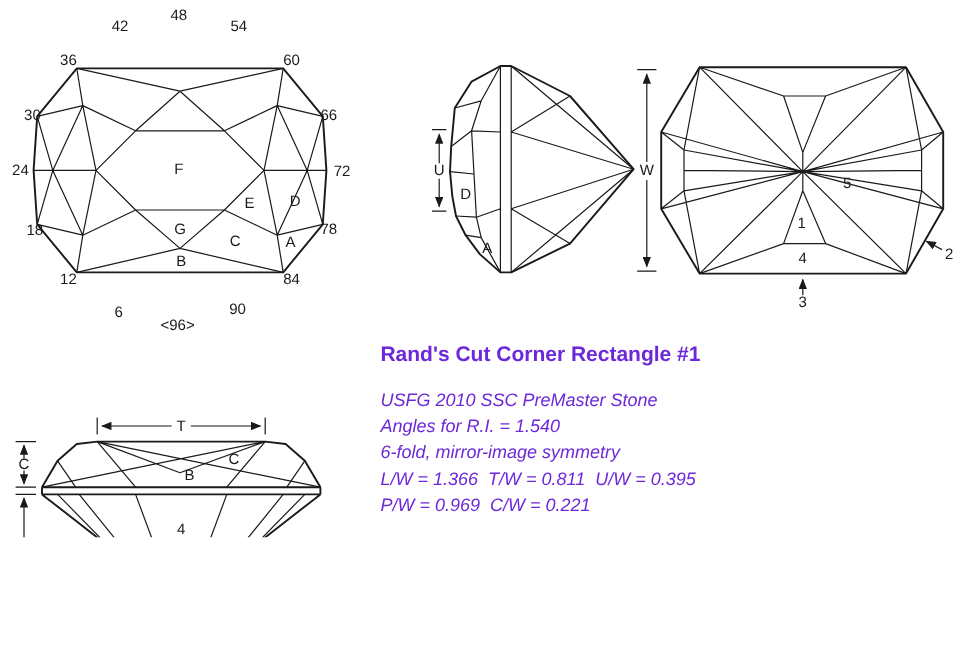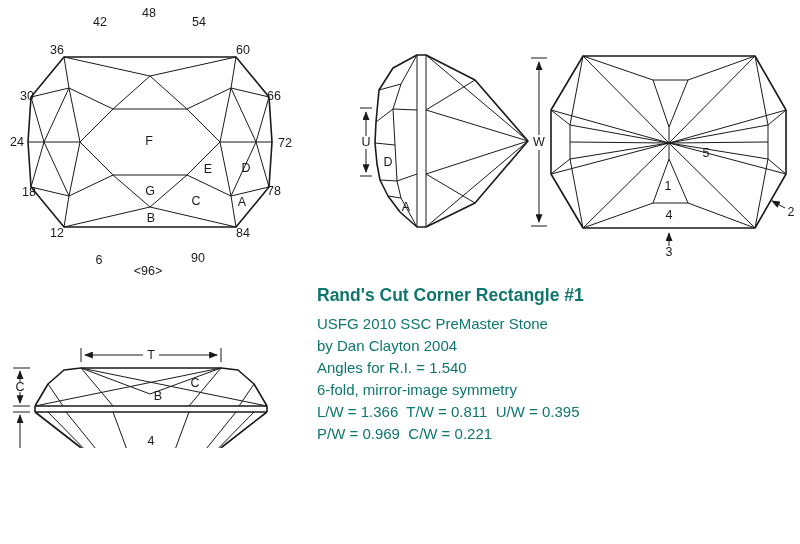--- a/index.html
+++ b/index.html
@@ -1,26 +1,26 @@
 <!DOCTYPE html>
 <html><head>
 <meta charset="utf-8">
 <style>
   html,body{margin:0;padding:0;background:#fff;}
   #stage{position:relative;width:800px;height:448px;background:#fff;overflow:hidden;
-         font-family:"Liberation Sans",sans-serif;color:#0f766e;}
+         font-family:"Liberation Sans",sans-serif;color:#6d28d9;}
   svg{position:absolute;left:0;top:0;}
   .ol{fill:none;stroke:#1a1a1a;stroke-width:1.6;stroke-linejoin:round;}
   .in{fill:none;stroke:#1a1a1a;stroke-width:1;stroke-linejoin:round;}
   .dim{fill:none;stroke:#1a1a1a;stroke-width:1;}
   text{fill:#1a1a1a;font-family:"Liberation Sans",sans-serif;font-size:12.5px;
        text-anchor:middle;dominant-baseline:central;}
   #textblock{position:absolute;left:317px;top:283px;width:360px;}
-  #textblock .ttl{font-size:17.5px;font-weight:bold;line-height:24px;margin-bottom:6px;}
-  #textblock .tline{font-size:15px;line-height:22px;white-space:pre;}
+  #textblock .ttl{font-size:17.5px;font-weight:bold;line-height:24px;margin-bottom:16px;}
+  #textblock .tline{font-size:15px;line-height:22px;white-space:pre;font-style:italic;}
 </style>
 </head>
 <body>
 
 <div id="stage">
 
 <svg width="800" height="544" viewBox="0 0 800 544">
   <defs>
     <marker id="arw" viewBox="0 0 10 8" refX="9" refY="4" markerWidth="9" markerHeight="7" orient="auto">
       <path d="M0,0 L10,4 L0,8 Z" fill="#1a1a1a"></path>
@@ -145,20 +145,19 @@
     <path class="dim" d="M35,524 L35,538 M267,524 L267,538"></path>
     <line class="dim" x1="143" y1="531" x2="38" y2="531" marker-end="url(#arw)"></line>
     <line class="dim" x1="159" y1="531" x2="264" y2="531" marker-end="url(#arw)"></line>
     <text x="151" y="531">L</text>
   </g>
 </svg>
 
 <div id="textblock">
   <div class="ttl">Rand's Cut Corner Rectangle #1</div>
   <div class="tline">USFG 2010 SSC PreMaster Stone</div>
-  <div class="tline">by Dan Clayton 2004</div>
   <div class="tline">Angles for R.I. = 1.540</div>
   <div class="tline">6-fold, mirror-image symmetry</div>
   <div class="tline">L/W = 1.366  T/W = 0.811  U/W = 0.395</div>
   <div class="tline">P/W = 0.969  C/W = 0.221</div>
 </div>
 
 </div>
 
 </body></html>

